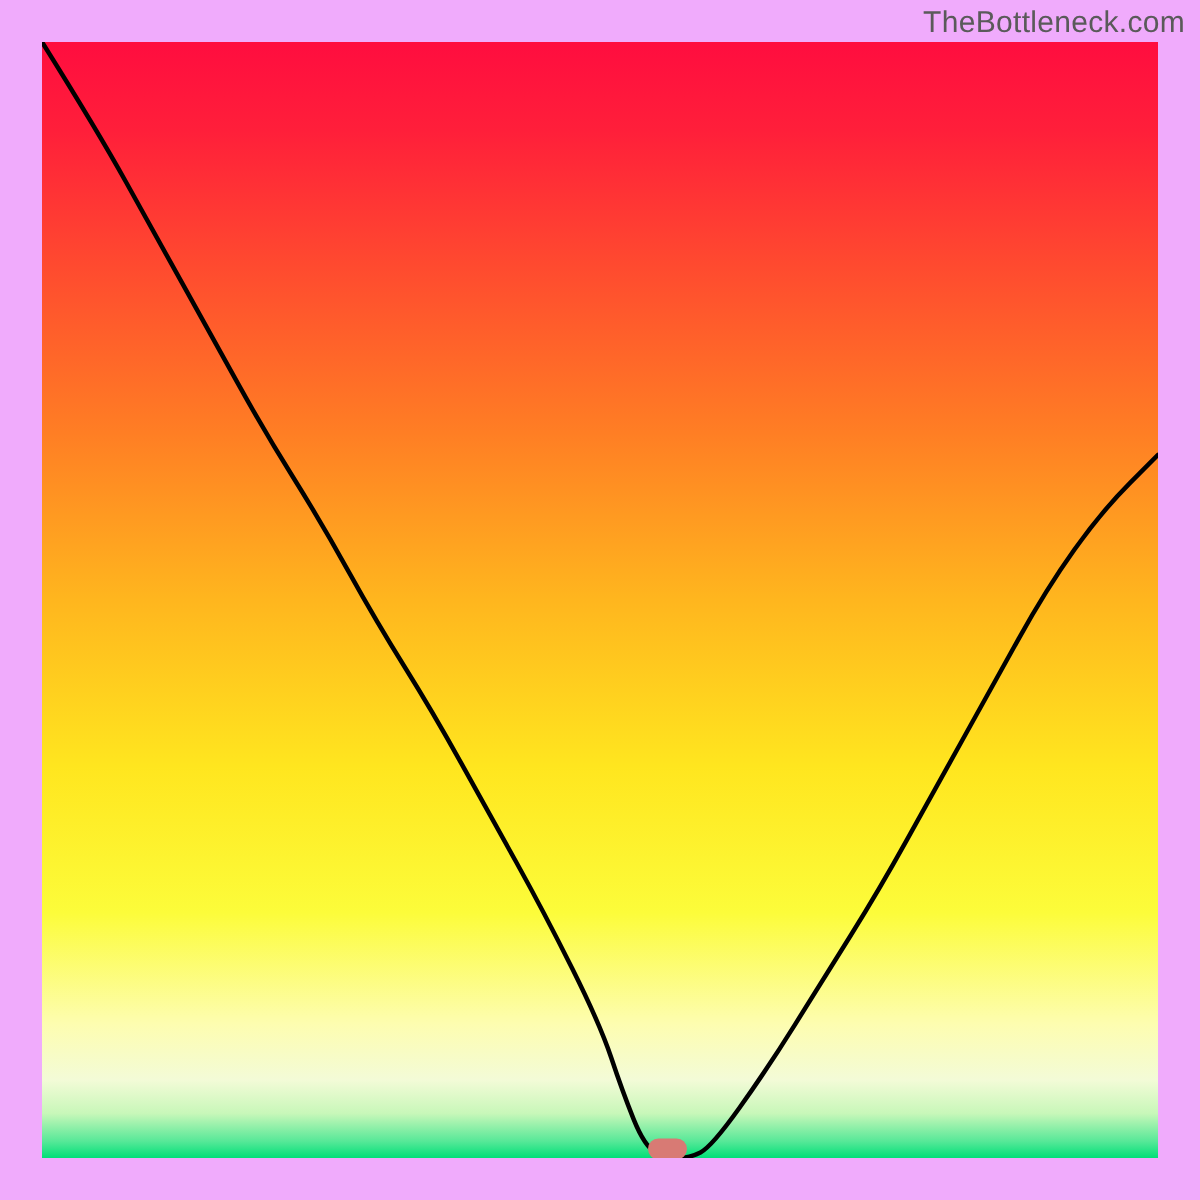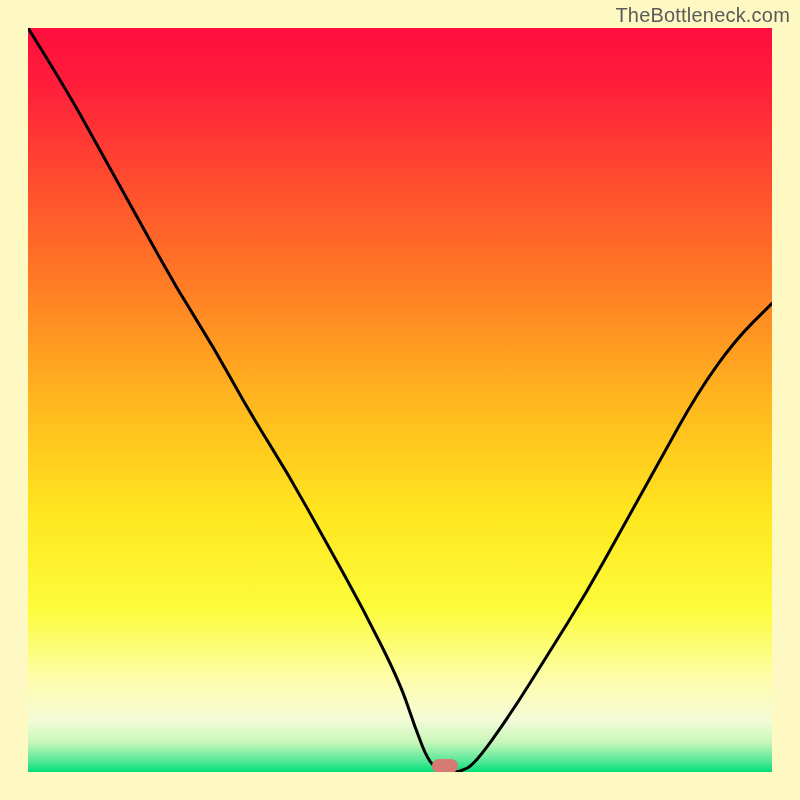--- a/index.html
+++ b/index.html
@@ -8,21 +8,21 @@
     width: 800px;
     height: 800px;
     background: #000;
     overflow: hidden;
     font-family: Arial, Helvetica, sans-serif;
   }
   .frame {
     position: relative;
     width: 800px;
     height: 800px;
-    background: #fef9c3;
+    background: #f0abfc;
   }
   .watermark {
     position: absolute;
     top: 4px;
     right: 10px;
     color: #5a5a5a;
     font-size: 20px;
     font-weight: 500;
     letter-spacing: 0.2px;
     z-index: 20;

